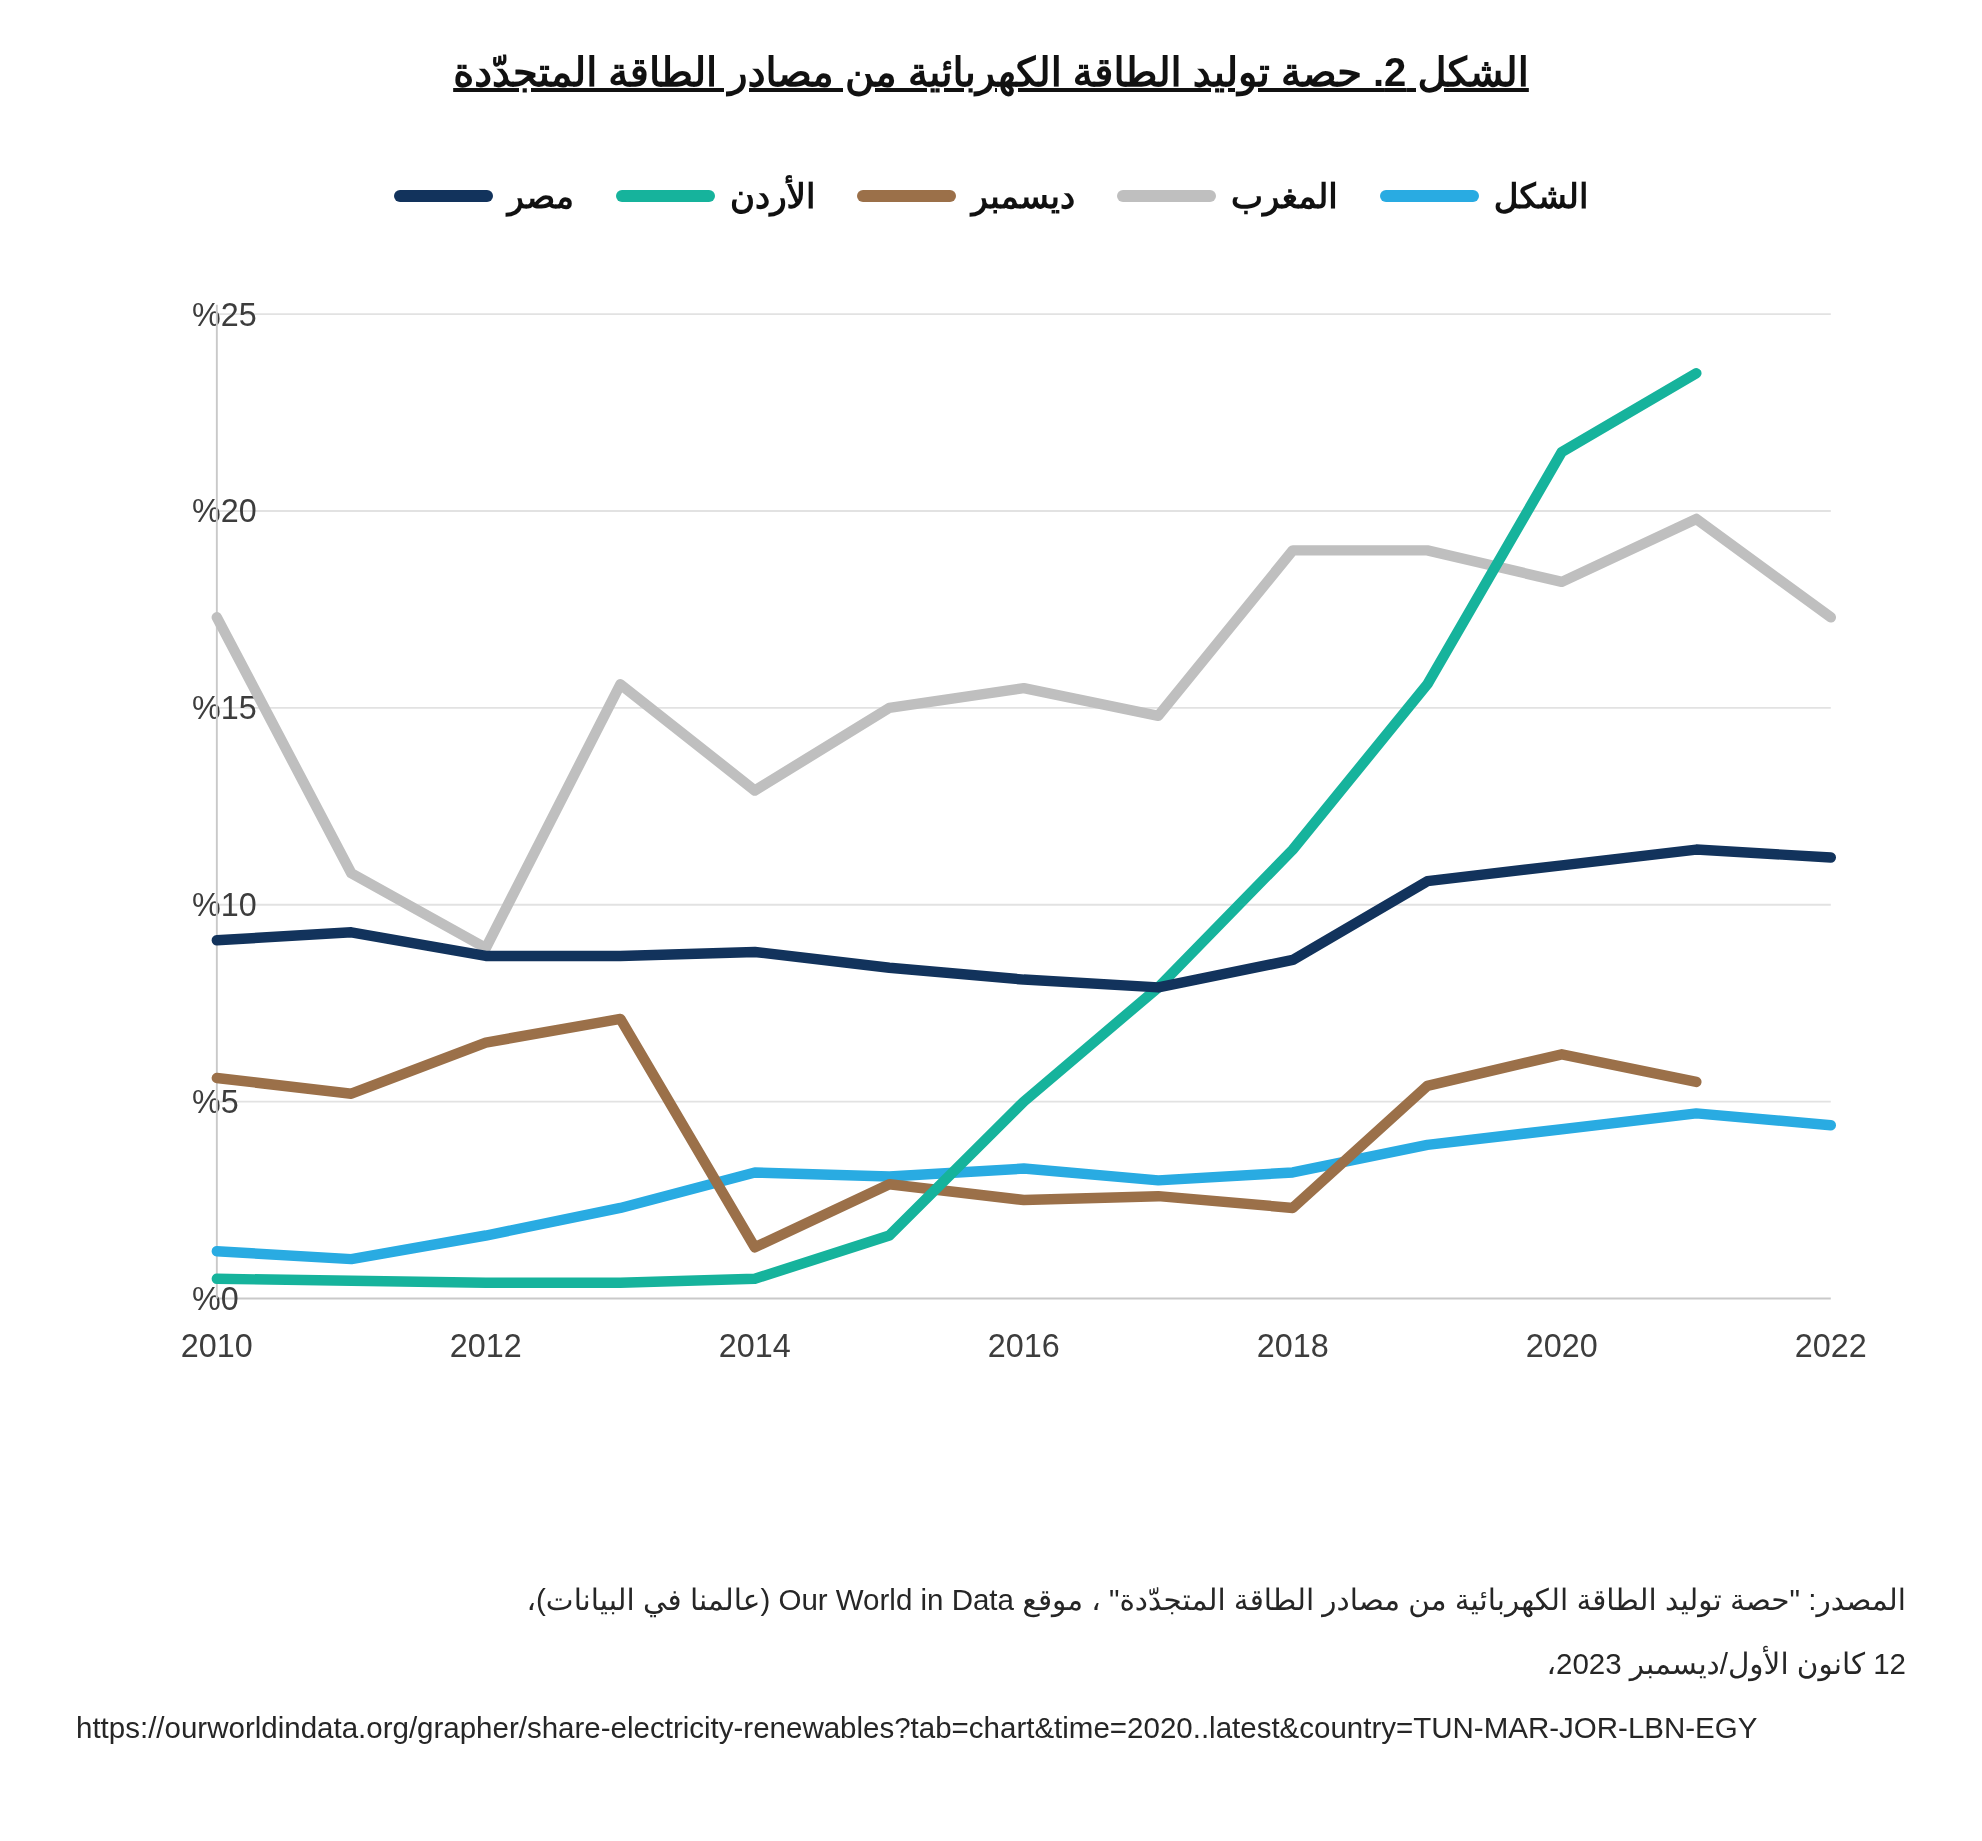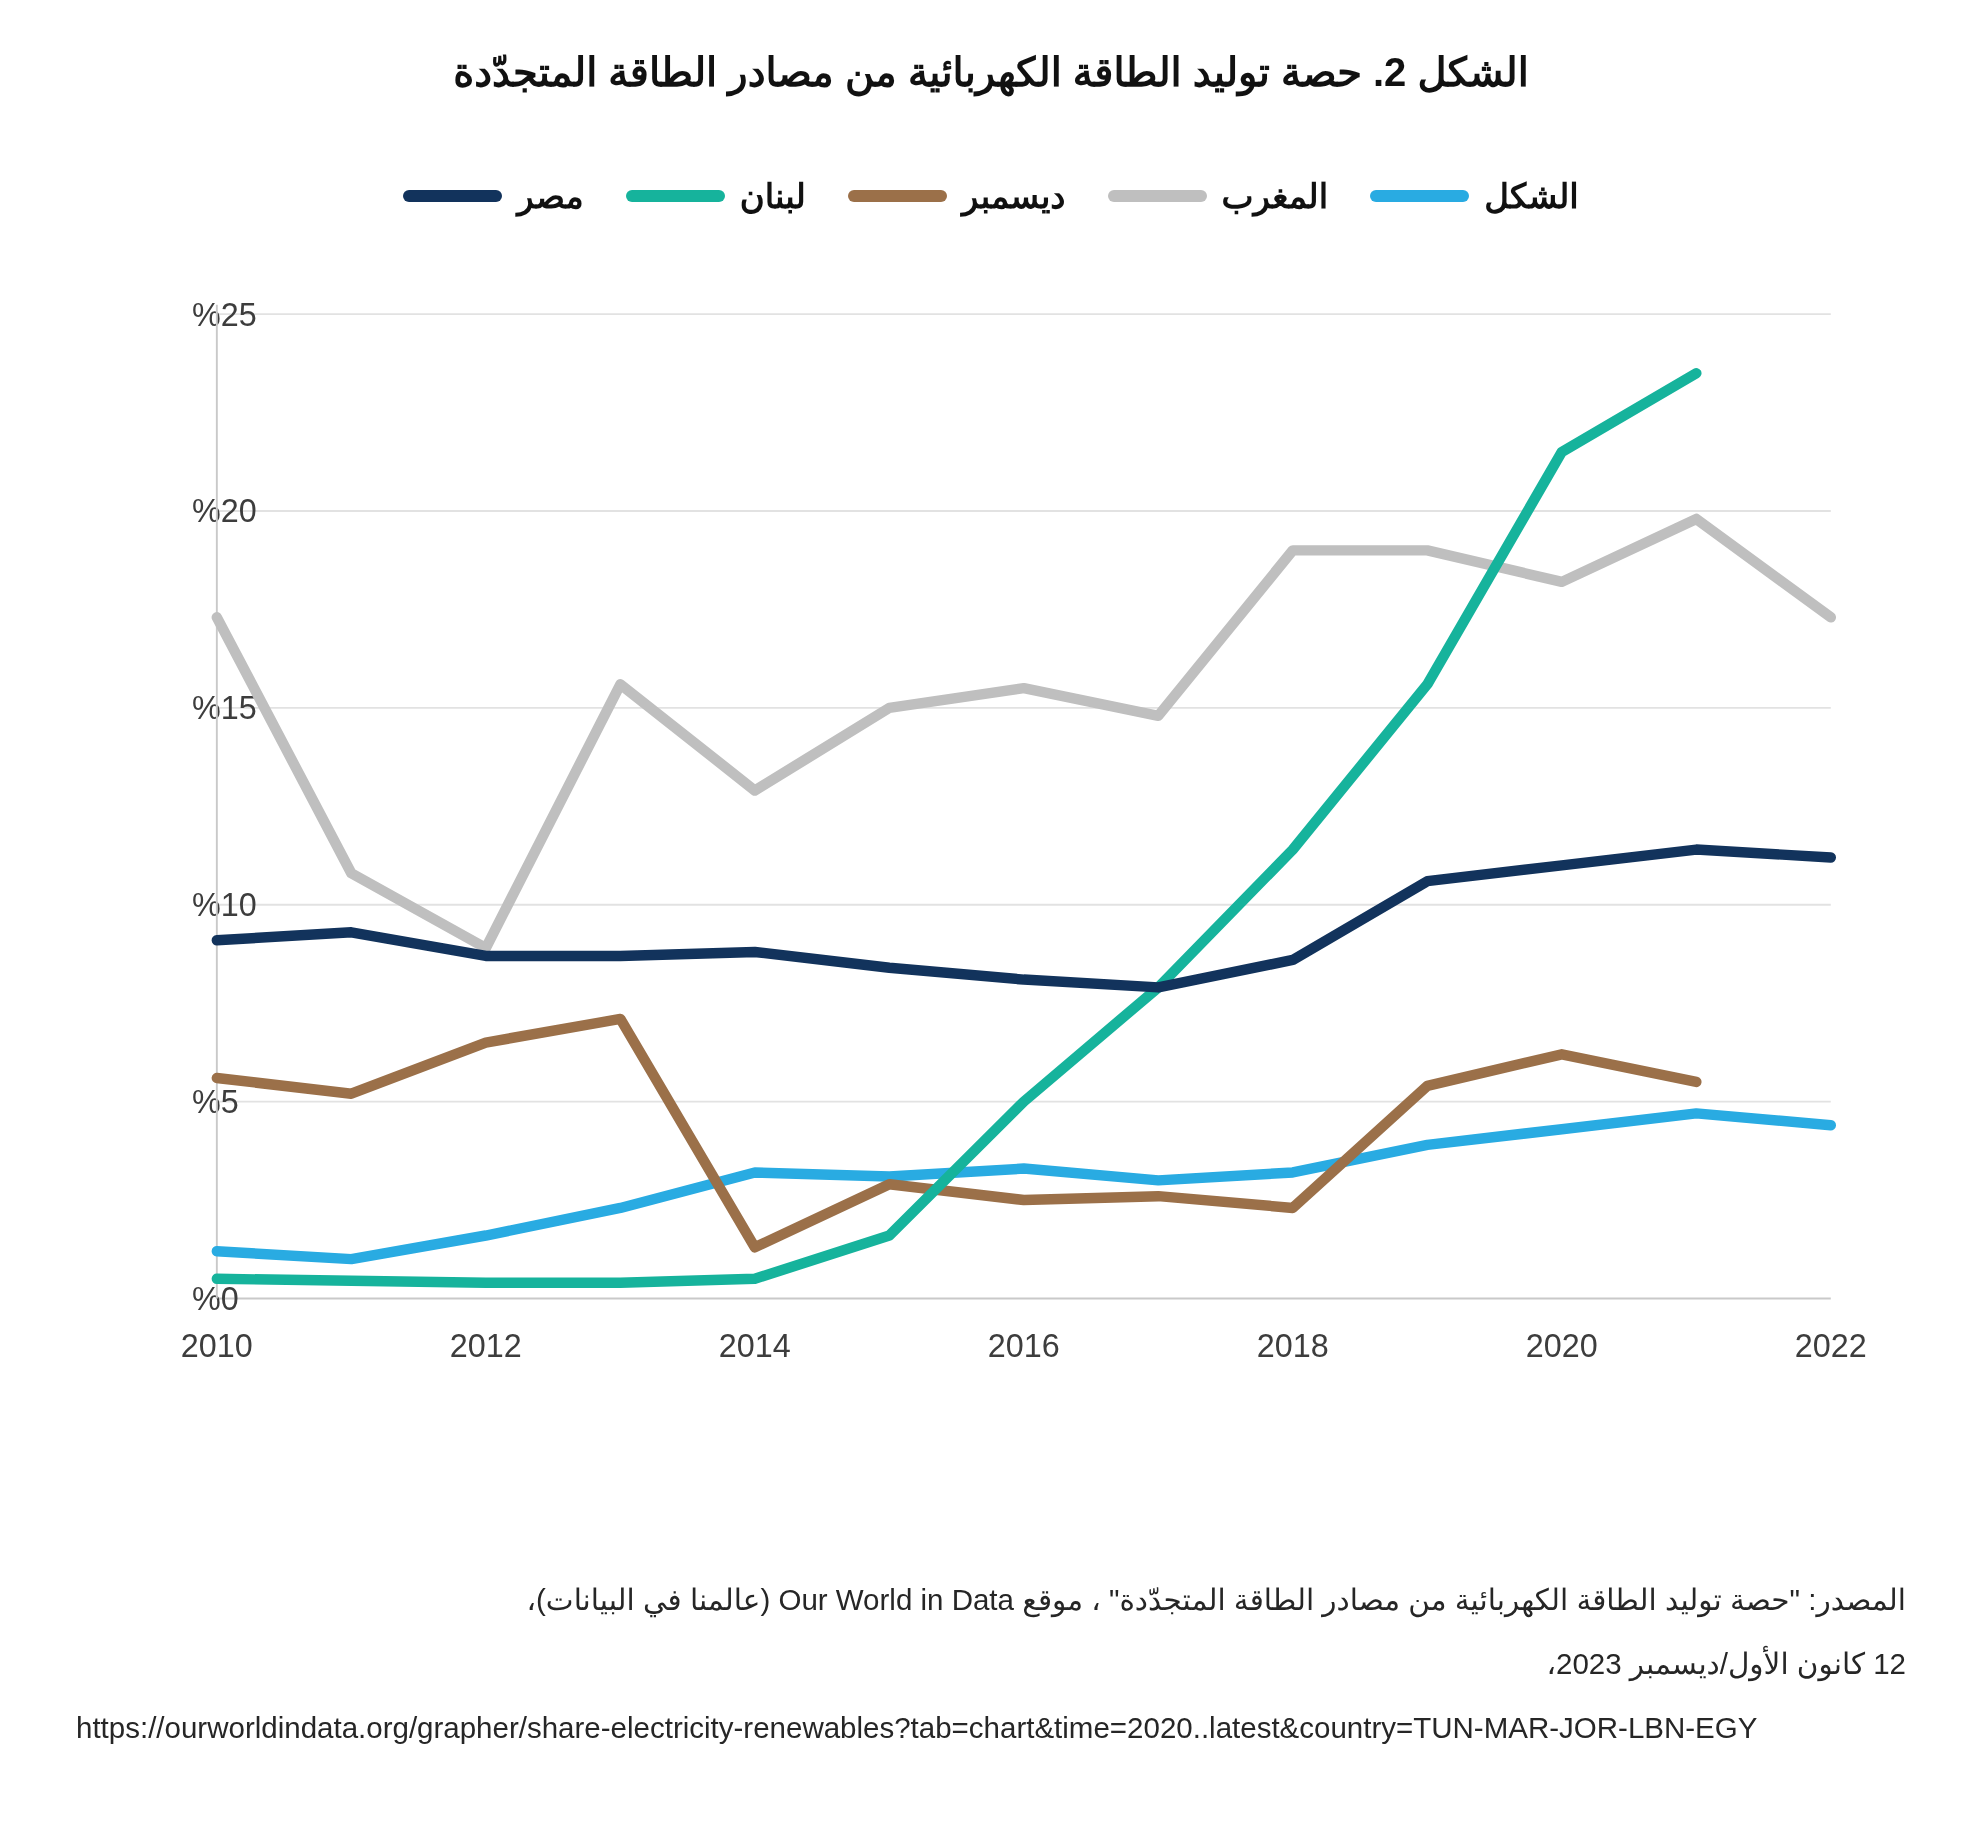--- a/index.html
+++ b/index.html
@@ -23,20 +23,21 @@
   .chart-title {
     position: absolute;
     top: 49px;
     left: 0;
     width: 1982px;
     text-align: center;
     font-size: 40px;
     font-weight: bold;
     color: #111111;
     direction: rtl;
+    text-decoration: underline;
   }
   .legend {
     position: absolute;
     top: 176px;
     left: 0;
     width: 1982px;
     display: flex;
     flex-direction: row;
     justify-content: center;
     align-items: center;
@@ -121,21 +122,21 @@
       </div>
       <div class="legend-item">
         <span class="legend-label">المغرب</span>
         <span class="legend-swatch" style="background: rgb(191, 191, 191);"></span>
       </div>
       <div class="legend-item">
         <span class="legend-label">ديسمبر</span>
         <span class="legend-swatch" style="background: rgb(155, 112, 73);"></span>
       </div>
       <div class="legend-item">
-        <span class="legend-label">لبنان</span>
+        <span class="legend-label">الأردن</span>
         <span class="legend-swatch" style="background: rgb(22, 179, 156);"></span>
       </div>
       <div class="legend-item">
         <span class="legend-label">مصر</span>
         <span class="legend-swatch" style="background: rgb(18, 51, 92);"></span>
       </div>
     </div>
 
   <div class="plot-wrap">
     <svg class="chart" id="chart-svg" width="1982" height="1170" viewBox="0 0 2084 1230">

